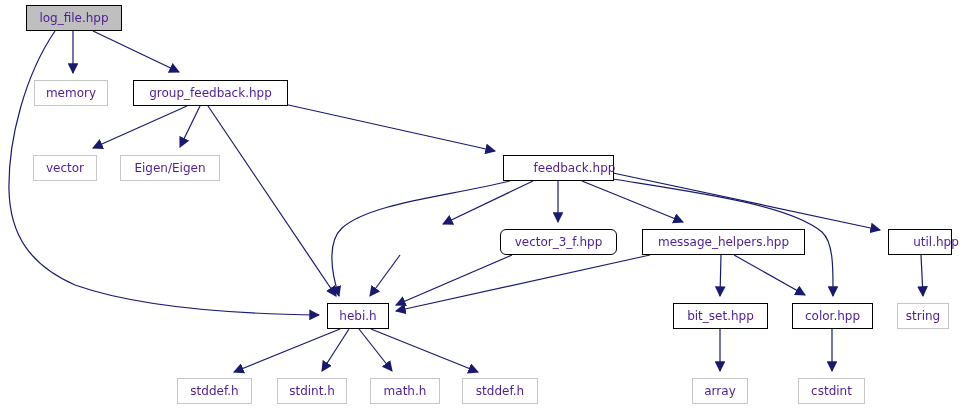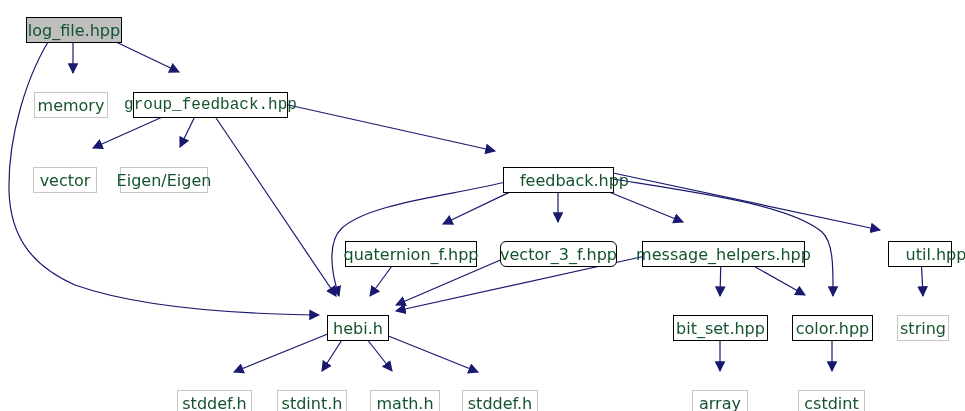--- a/index.html
+++ b/index.html
@@ -10,24 +10,23 @@
     font-family:"DejaVu Sans","Liberation Sans",sans-serif;
     overflow:hidden;
   }
   #edges{position:absolute;left:0;top:0;z-index:1;}
   .node{
     position:absolute;
     height:26px;
     box-sizing:border-box;
     background:#ffffff;
     display:flex;align-items:center;justify-content:center;
-    font-size:16px;color:#14532d;
+    font-size:12px;color:#4c1d95;
     white-space:nowrap;
     z-index:2;
-    margin-top:12px;
   }
   .node.root{background:#bfbfbf;border:1.5px solid #000;}
   .node.internal{border:1px solid #000;}
   .node.external{border:1px solid #c6c6c6;}
 </style>
 </head>
 <body>
 
 <div id="canvas">
 
@@ -61,25 +60,24 @@
       <path marker-end="url(#arrow)" d="M349,329 L322,371"></path>
       <path marker-end="url(#arrow)" d="M359,329 L392,371"></path>
       <path marker-end="url(#arrow)" d="M371,329 L478,372"></path>
       <path marker-end="url(#arrow)" d="M720,329 L720,371"></path>
       <path marker-end="url(#arrow)" d="M832,329 L832,371"></path>
     </g>
   </svg>
 
   <div class="node root" style="left:26px;  top:5px;   width:96px;">log_file.hpp</div>
   <div class="node external" style="left:34px;  top:80px;  width:74px;">memory</div>
-  <div class="node internal" style="left:133px; top:80px;  width:155px;font-family:Liberation Mono, monospace;">group_feedback.hpp</div>
+  <div class="node internal" style="left:133px; top:80px;  width:155px;">group_feedback.hpp</div>
   <div class="node external" style="left:33px;  top:155px; width:64px;">vector</div>
-  <div class="node external" style="left:120px; top:155px; width:88px;">Eigen/Eigen</div>
+  <div class="node external" style="left:120px; top:155px; width:100px;">Eigen/Eigen</div>
   <div class="node internal" style="left:503px; top:155px; width:111px;padding-left:32px;">feedback.hpp</div>
-  <div class="node internal" style="left:345px; top:229px; width:132px;">quaternion_f.hpp</div>
   <div class="node internal" style="left:500px; top:229px; width:117px;border-radius:6px;">vector_3_f.hpp</div>
   <div class="node internal" style="left:642px; top:229px; width:163px;">message_helpers.hpp</div>
   <div class="node internal" style="left:888px; top:229px; width:64px;padding-left:32px;">util.hpp</div>
   <div class="node internal" style="left:327px; top:303px; width:62px;">hebi.h</div>
   <div class="node internal" style="left:673px; top:303px; width:95px;">bit_set.hpp</div>
   <div class="node internal" style="left:792px; top:303px; width:81px;">color.hpp</div>
   <div class="node external" style="left:897px; top:303px; width:52px;">string</div>
   <div class="node external" style="left:177px; top:378px; width:75px;">stddef.h</div>
   <div class="node external" style="left:277px; top:378px; width:70px;">stdint.h</div>
   <div class="node external" style="left:370px; top:378px; width:70px;">math.h</div>

